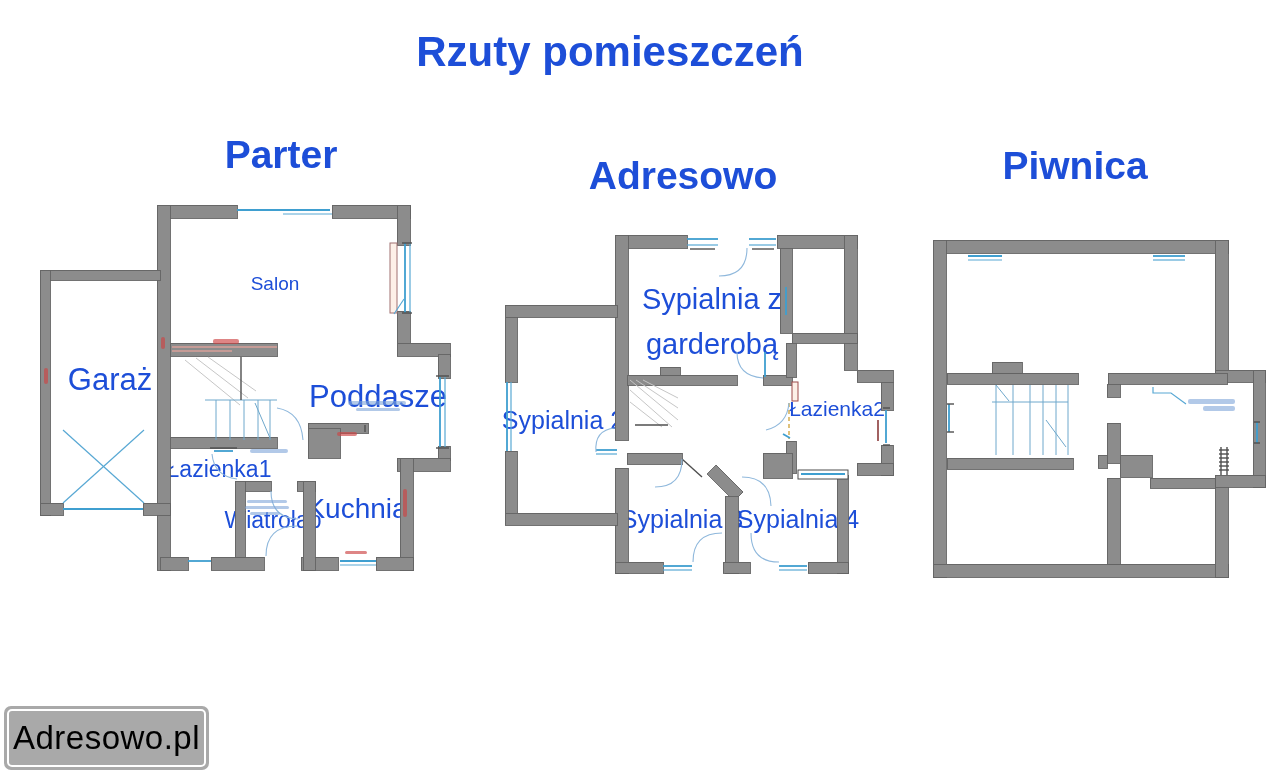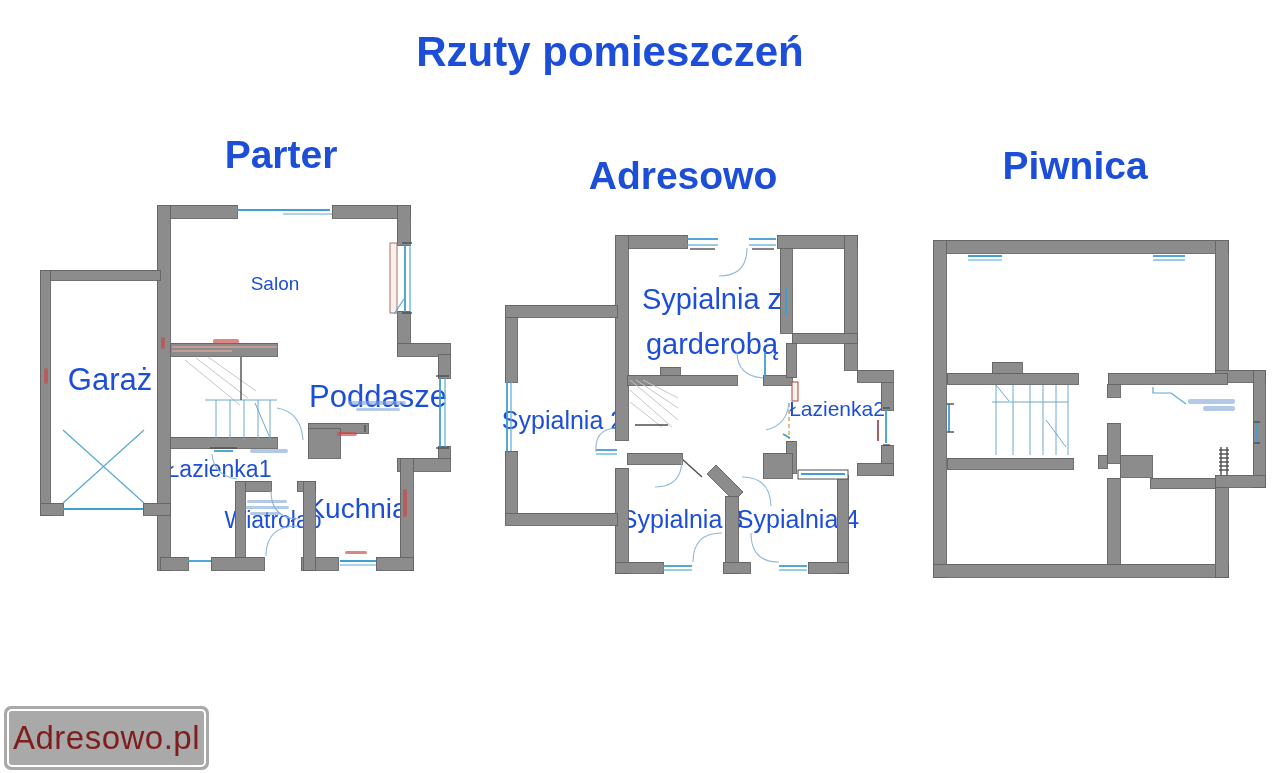--- a/index.html
+++ b/index.html
@@ -27,21 +27,21 @@
   .yellow{stroke:#d8b25a;stroke-width:1.6;fill:none;stroke-dasharray:4 3;}
   .dred{stroke:#8b3a3a;stroke-width:1.6;fill:none;}
 
   .watermark{
     position:absolute;left:4px;top:706px;width:205px;height:64px;
     background:#a9a9a9;border-radius:7px;box-sizing:border-box;padding:3px;
   }
   .watermark-inner{
     width:100%;height:100%;border:2px solid #ffffff;border-radius:5px;box-sizing:border-box;
     display:flex;align-items:center;justify-content:center;
-    color:#7f1d1d;font-size:33px;font-weight:400;letter-spacing:0.5px;
+    color:#000000;font-size:33px;font-weight:400;letter-spacing:0.5px;
   }
 </style>
 </head>
 <body>
 
 <div class="lbl page-title" style="left:610px;top:52px;">Rzuty pomieszczeń</div>
 
 <div class="lbl floor-title" style="left:273px;top:155px;margin-left:8px;">Parter</div>
 <div class="lbl floor-title" style="left:683px;top:176px;">Adresowo</div>
 <div class="lbl floor-title" style="left:1075px;top:166px;">Piwnica</div>

